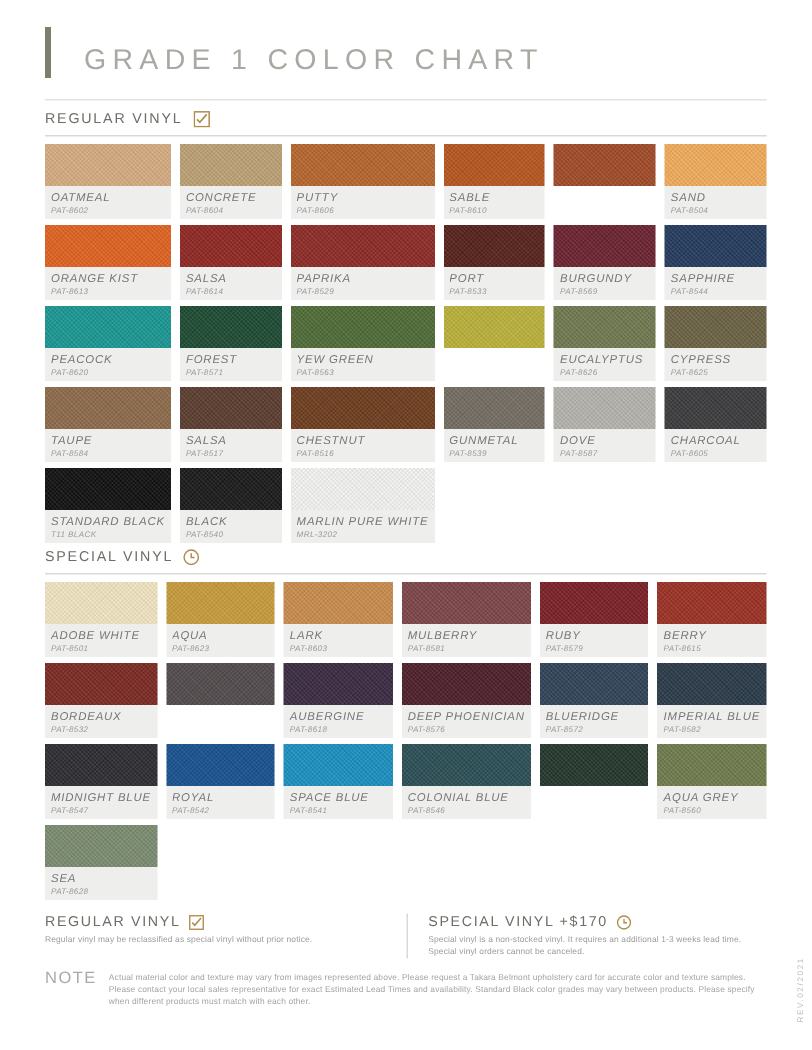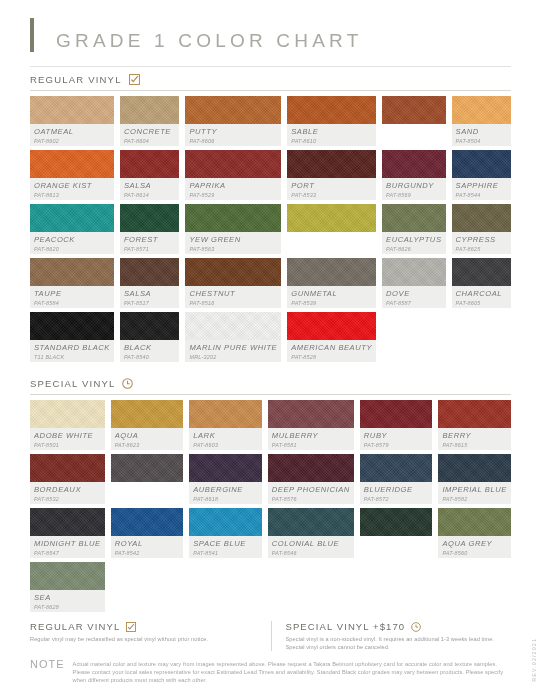--- a/index.html
+++ b/index.html
@@ -335,37 +335,30 @@
           <div class="cd">PAT-8540</div>
         </div>
       </div>
       <div class="cell">
         <div class="chip" style="background: rgb(242, 242, 240);"></div>
         <div class="meta">
           <div class="nm">MARLIN PURE WHITE</div>
           <div class="cd">MRL-3202</div>
         </div>
       </div>
-      <div class="cell">
-        <div class="chip" style="background: rgb(235, 15, 19);"></div>
-        <div class="meta">
-          <div class="nm">AMERICAN BEAUTY</div>
-          <div class="cd">PAT-8528</div>
-        </div>
-      </div>
       <div class="cell empty">
         <div class="chip"></div>
         <div class="meta">
           <div class="nm"></div>
           <div class="cd"></div>
         </div>
       </div>
     </div>
 
-  <div class="section-head" style="margin-top:16px">
+  <div class="section-head" style="margin-top:4px">
     <span class="label">SPECIAL VINYL</span>
     <span class="ico">
       <svg width="11" height="11" viewBox="0 0 12 12">
         <circle cx="6" cy="6" r="5.2" fill="none" stroke="#b08d4e" stroke-width="1.1"></circle>
         <path d="M6 3.1 V6.2 H8.4" fill="none" stroke="#b08d4e" stroke-width="1.1"></path>
       </svg>
     </span>
   </div>
   <div class="section-rule"></div>
   <div class="grid" id="grid-special">

